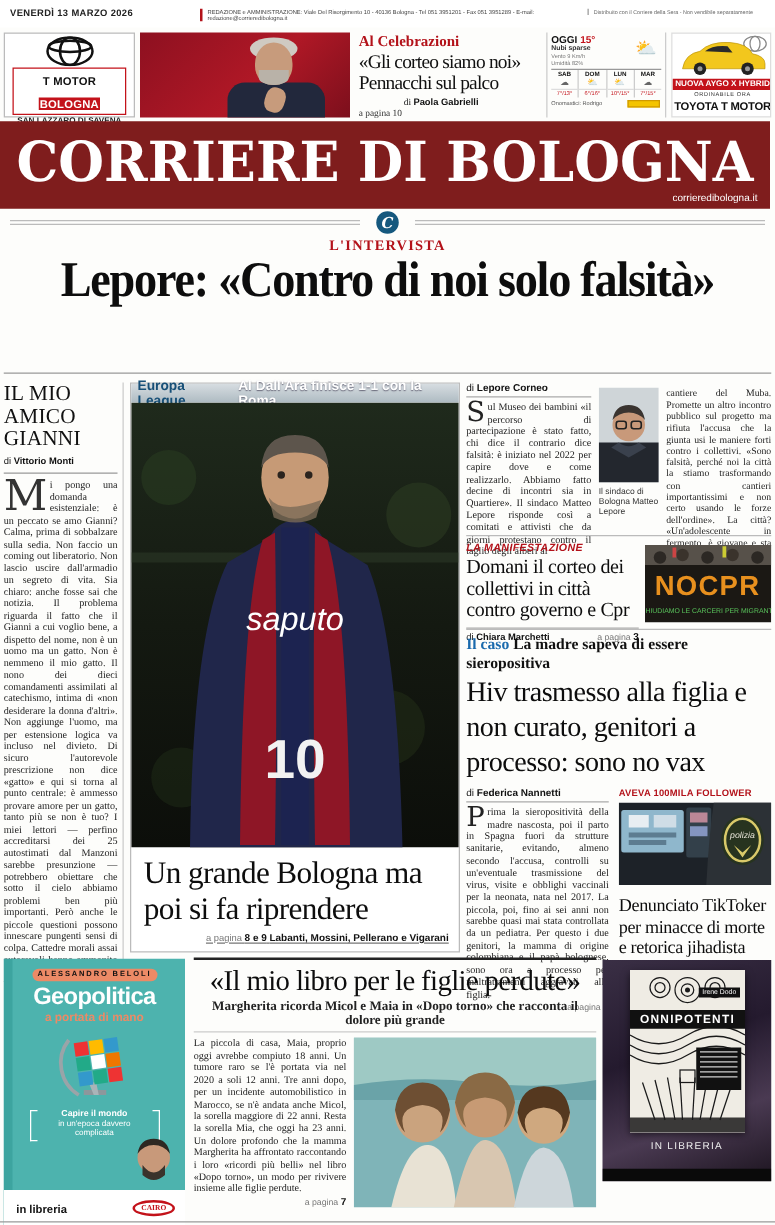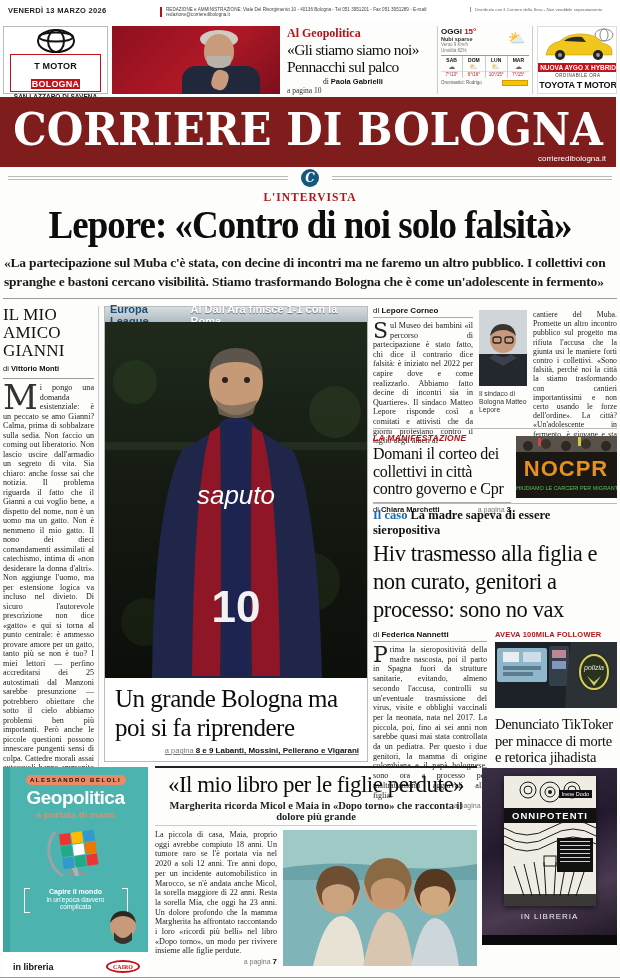--- a/index.html
+++ b/index.html
@@ -202,22 +202,22 @@
 
     <div class="abs penna-photo">
       <div class="penna-body"></div>
       <div class="penna-hair"></div>
       <div class="penna-head"></div>
       <div class="penna-beard"></div>
       <div class="penna-hands"></div>
     </div>
 
     <div class="abs celebra">
-      <div class="celebra-kicker">Al Geopolitica</div>
-      <div class="celebra-t1">«Gli stiamo siamo noi»</div>
+      <div class="celebra-kicker">Al Celebrazioni</div>
+      <div class="celebra-t1">«Gli corteo siamo noi»</div>
       <div class="celebra-t2">Pennacchi sul palco</div>
       <div class="celebra-by"><span>di</span> <b>Paola Gabrielli</b></div>
       <div class="celebra-pg">a pagina 10</div>
     </div>
 
     <div class="abs weather">
       <div class="w-today"><span>OGGI</span> <span class="temp">15°</span></div>
       <div class="w-cond">Nubi sparse</div>
       <div class="w-meta">Vento 9 Km/h</div>
       <div class="w-meta">Umidità 82%</div>
@@ -271,21 +271,20 @@
     <div class="masthead-site">corrieredibologna.it</div>
   </div>
   <div class="abs ruleband">
     <div class="lines" style="left:8px;"></div>
     <div class="lines" style="right:8px;"></div>
     <div class="c-logo">C</div>
   </div>
 
   <div class="abs kicker-int">L'INTERVISTA</div>
   <div class="abs lead-head">Lepore: «Contro di noi solo falsità»</div>
-  <div class="abs lead-sub">«La partecipazione sul Muba c'è stata, con decine di incontri ma ne faremo un altro pubblico. I collettivi con spranghe e bastoni cercano visibilità. Stiamo trasformando Bologna che è come un'adolescente in fermento»</div>
   <div class="abs lead-rule"></div>
 
   <div class="abs leftcol">
     <div class="lc-title">IL MIO AMICO GIANNI</div>
     <div class="lc-by"><span>di</span> <b>Vittorio Monti</b></div>
     <div class="lc-div"></div>
     <div class="lc-body">
       <span class="lc-drop">M</span><span>i pongo una domanda esistenziale: è un peccato se amo Gianni? Calma, prima di sobbalzare sulla sedia. Non faccio un coming out liberatorio. Non lascio uscire dall'armadio un segreto di vita. Sia chiaro: anche fosse sai che notizia. Il problema riguarda il fatto che il Gianni a cui voglio bene, a dispetto del nome, non è un uomo ma un gatto. Non è nemmeno il mio gatto. Il nono dei dieci comandamenti assimilati al catechismo, intima di «non desiderare la donna d'altri». Non aggiunge l'uomo, ma per estensione logica va incluso nel divieto. Di sicuro l'autorevole prescrizione non dice «gatto» e qui si torna al punto centrale: è ammesso provare amore per un gatto, tanto più se non è tuo? I miei lettori — perfino accreditarsi dei 25 autostimati dal Manzoni sarebbe presunzione — potrebbero obiettare che sotto il cielo abbiamo problemi ben più importanti. Però anche le piccole questioni possono innescare pungenti sensi di colpa. Cattedre morali assai autorevoli hanno ammonito contro gli eccessi amorosi verso i pelosi domestici, con conseguente egoismo nei confronti del prossimo.</span>
     </div>
     <div class="lc-cont"><span>continua a pagina</span> <b>7</b></div>

